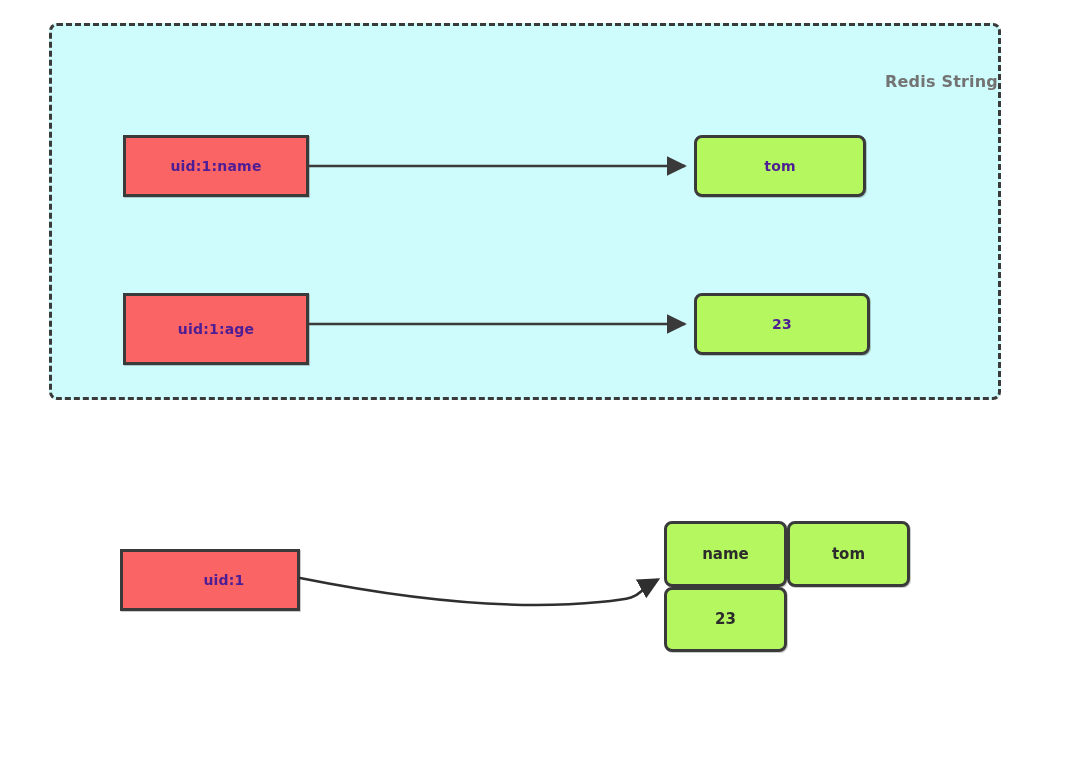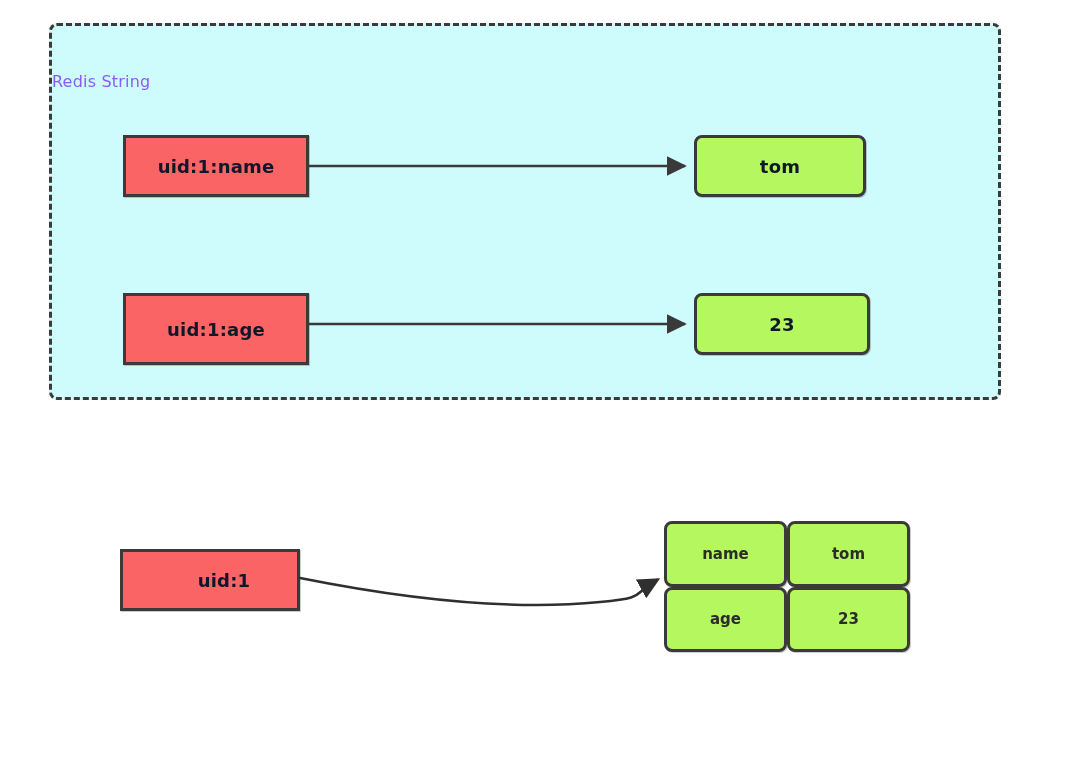--- a/index.html
+++ b/index.html
@@ -28,40 +28,40 @@
     border: 3px dashed #3a3a3a;
     border-radius: 8px;
     box-sizing: border-box;
   }
   #panel-string { left: 49px;  top: 23px;  width: 952px; height: 377px; }
   #panel-hash   { left: 49px;  top: 431px; width: 952px; height: 318px; }
 
   .panel-title {
     position: absolute;
     width: 100%;
-    text-align: left;
+    text-align: right;
     font-size: 16px;
-    font-weight: normal;
-    color: #8b5cf6;
+    font-weight: bold;
+    color: #737373;
     letter-spacing: 0.2px;
     top: 46px;
     left: 0;
     user-select: none;
   }
 
   
   .node {
     position: absolute;
     box-sizing: border-box;
     display: flex;
     align-items: center;
     justify-content: center;
-    font-size: 18px;
+    font-size: 14px;
     font-weight: bold;
-    color: #0f172a;
+    color: #4c1d95;
     border: 3px solid #3a3a3a;
     letter-spacing: 0.2px;
   }
   .key-node {
     background: #FA6464;
     border-radius: 0px;
     box-shadow: 1px 1px 0 rgba(0,0,0,0.20);
   }
   .val-node {
     background: #B5F75E;
@@ -129,21 +129,20 @@
   <div class="node key-node" id="node-key-age">uid:1:age</div>
 
   <div class="node val-node" id="node-val-23">23</div>
 
 
   <div class="node key-node" id="node-key-uid1">uid:1</div>
 
   <div id="hash-grid">
     <div class="hash-cell">name</div>
     <div class="hash-cell">tom</div>
-    <div class="hash-cell">age</div>
     <div class="hash-cell">23</div>
   </div>
 
   <svg id="arrows" viewBox="0 0 1080 773">
     <defs>
       <marker id="ah" markerWidth="9" markerHeight="9" refX="7.6" refY="4.5" orient="auto" markerUnits="strokeWidth">
         <path d="M0,0.4 L8.4,4.5 L0,8.6 Z" fill="#3a3a3a"></path>
       </marker>
       <marker id="ah2" markerWidth="9" markerHeight="9" refX="7.0" refY="4.5" orient="auto" markerUnits="strokeWidth">
         <path d="M0,0.4 L8.4,4.5 L0,8.6 Z" fill="#2f2f2f"></path>

